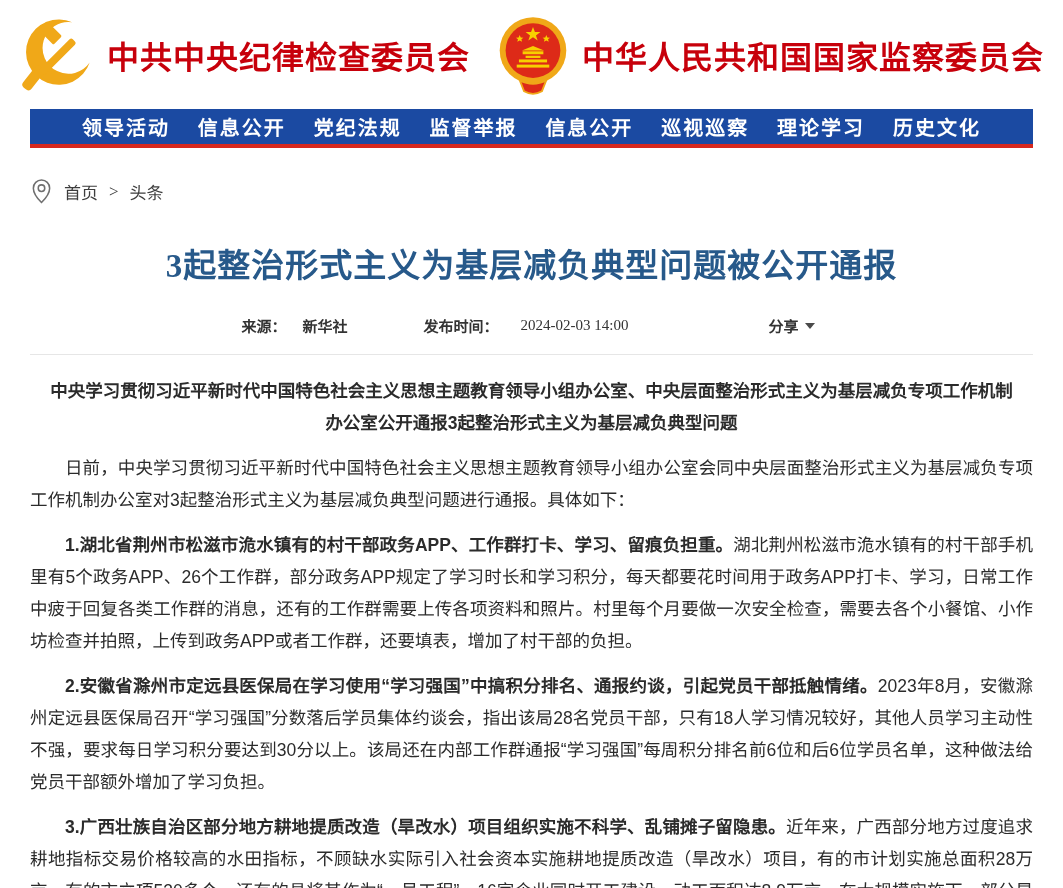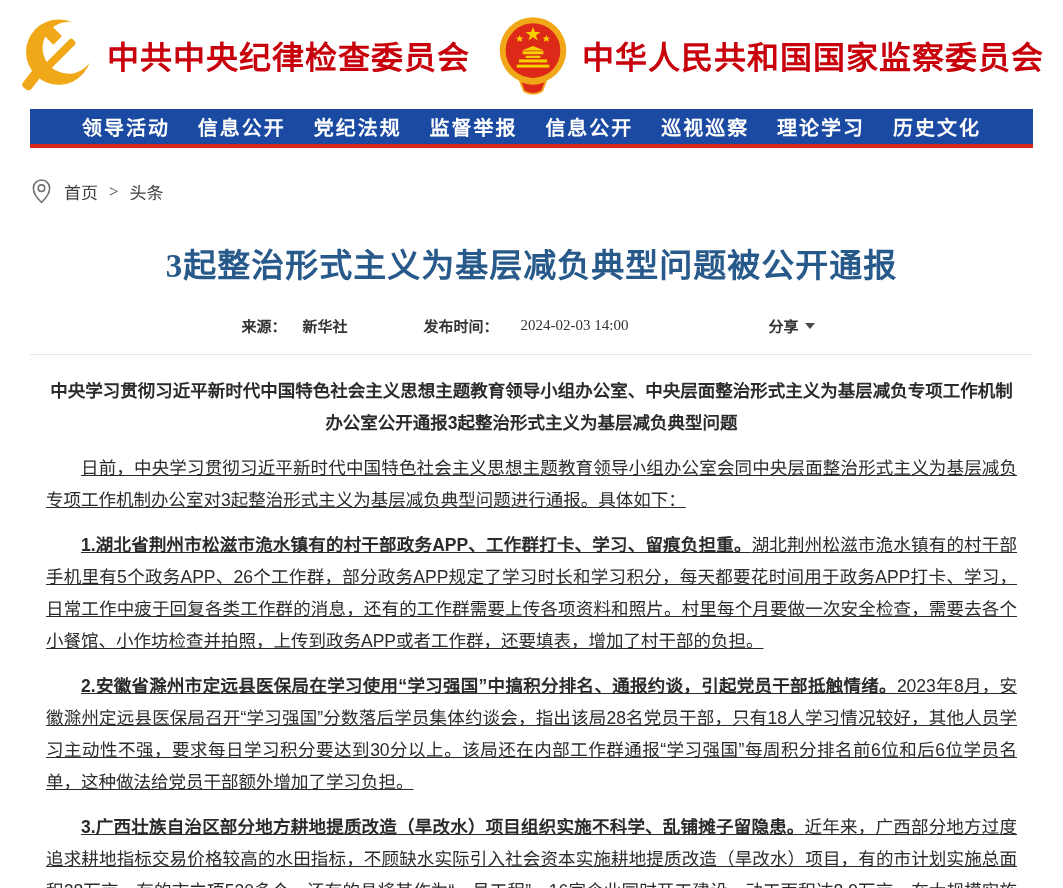--- a/index.html
+++ b/index.html
@@ -66,21 +66,21 @@
   }
   .divider { margin:17px 30px 0; border-top:1px solid #e6e6e6; }
   
   .article-body {
     padding:6px 30px 26px; font-size:17.5px; line-height:1.83;
     text-align:justify; color:#2b2b2b;
   }
   .lead {
     margin:14px 18px 0; text-align:center; font-weight:bold; line-height:1.83;
   }
-  .para { margin:13px 16px 0; text-indent:2em;text-decoration:underline; }
+  .para { margin:13px 0 0; text-indent:2em; }
   .para b { font-weight:bold; }
   
   .pin-wrap { display:inline-flex; }
 </style>
 </head>
 <body>
 
 <header class="header">
   <a class="site">
     <span class="pin-wrap">

